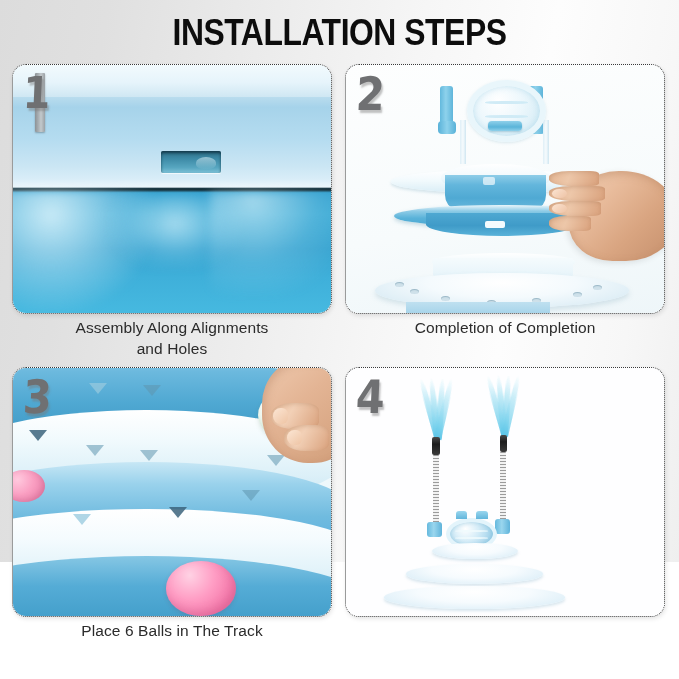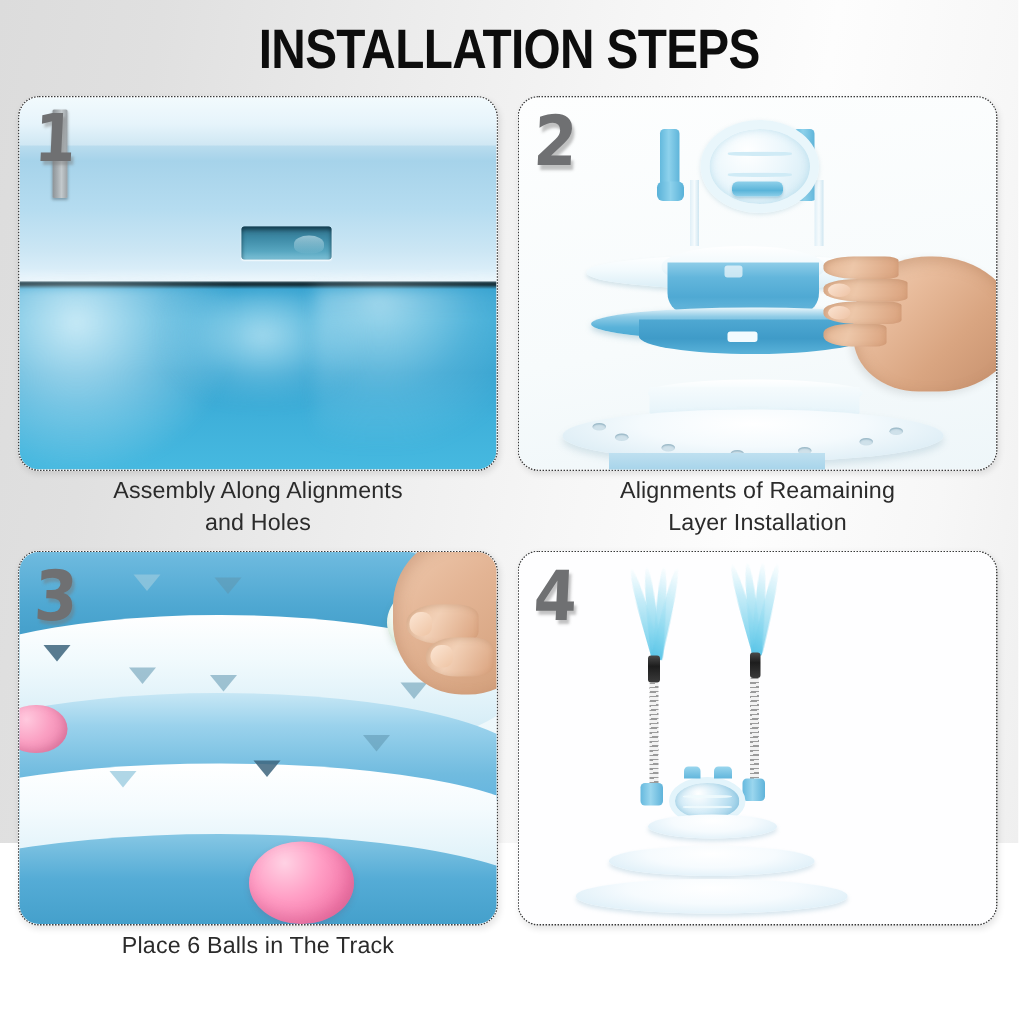--- a/index.html
+++ b/index.html
@@ -657,22 +657,21 @@
           <i style="left:78%;top:54%"></i>
             <i style="left:86%;top:34%"></i>
           <i style="left:8%;top:26%"></i>
         </div>
       </div>
       <div class="p2-base-skirt"></div>
 
       <div class="numeral">2</div>
     </div>
     <div class="caption">
-      <div>Alignments of Reamaining</div>
-      <div>Layer Installation</div>
+      <div>Completion of Completion</div>
     </div>
   </div>
 
   <div class="step" id="step3">
     <div class="photo">
       <div class="p3-bg"></div>
 
       <div class="p3-ring p3-r0"></div>
       <div class="p3-ring p3-r1"></div>
       <div class="p3-ring p3-r2"></div>

